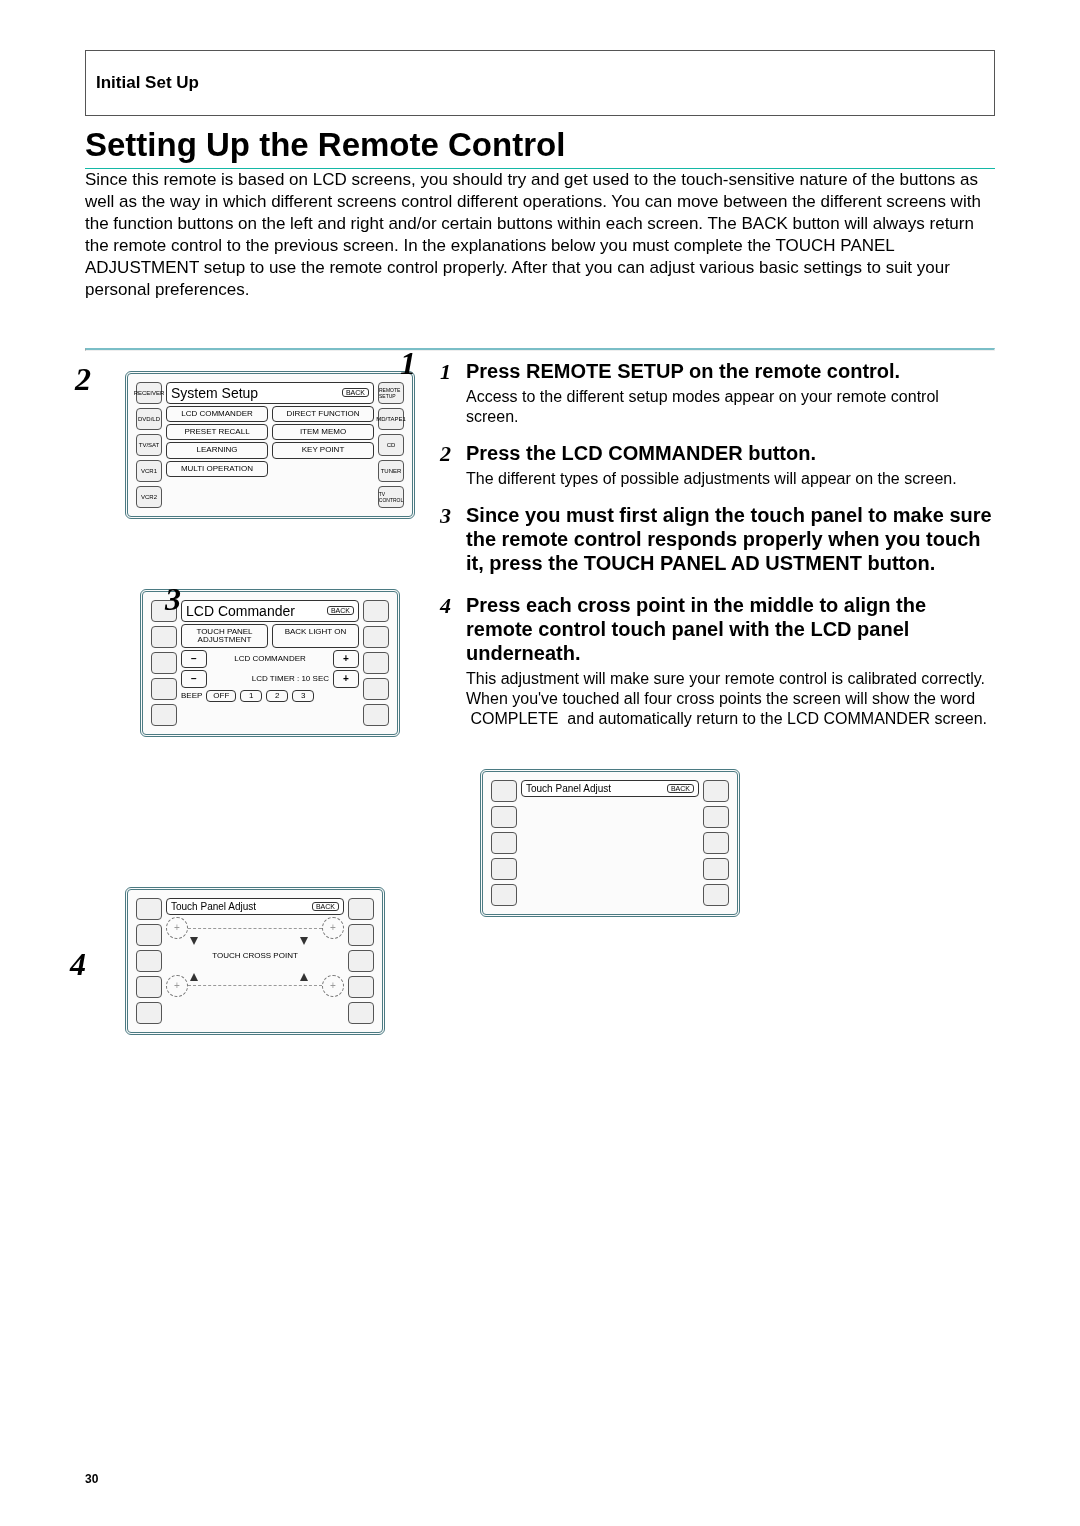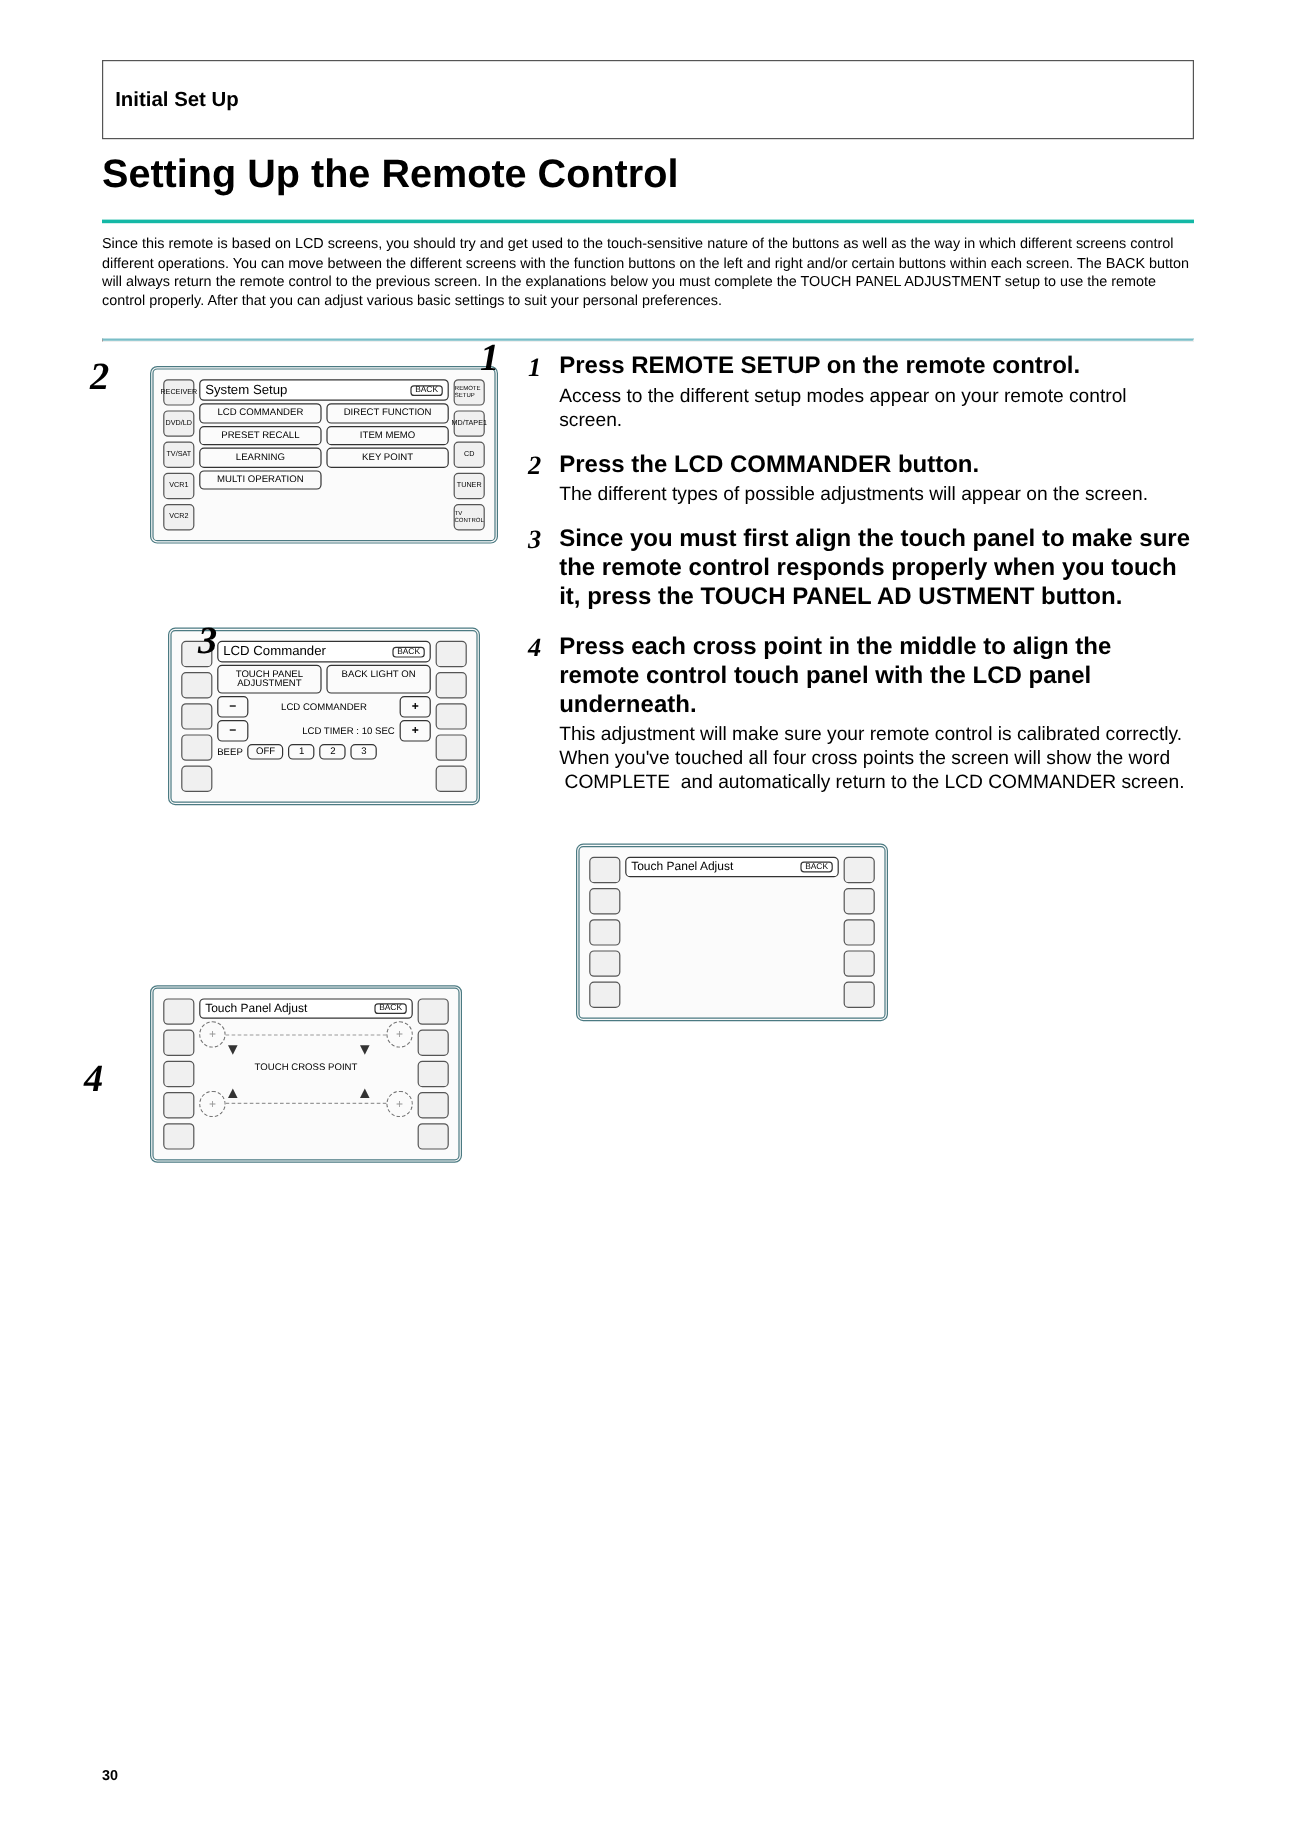--- a/index.html
+++ b/index.html
@@ -19,28 +19,27 @@
   .section-box {
     border: 1px solid #555;
     padding: 22px 10px;
     font-weight: bold;
     font-size: 17px;
     margin-bottom: 10px;
   }
   .title {
     font-size: 33px;
     font-weight: bold;
-    border-bottom: 3px solid #14b8a6;
-    padding-bottom: 19px;
-    margin-bottom: 10px;
+    border-bottom: 1px solid #14b8a6;
+    padding-bottom: 4px;
   }
   .intro {
-    font-size: 12px;
+    font-size: 17px;
     line-height: 1.3;
-    margin-bottom: 24px;
+    margin-bottom: 46px;
   }
   .divider {
     border-top: 2px solid #7abec7;
     margin: 0;
   }
   .content {
     display: flex;
   }
   .left-col {
     width: 355px;
@@ -68,21 +67,21 @@
     height: 22px;
     border: 1px solid #555;
     border-radius: 4px;
     margin: 2px 2px;
     display:flex;align-items:center;justify-content:center;
     font-size: 6px;
     background:#f0f0f0;
   }
   .center-col { flex:1; display:flex; flex-direction:column; gap:2px; padding:2px;}
   .title-bar { border:1px solid #333; border-radius:4px; padding:2px 4px; display:flex; align-items:center; justify-content:space-between; background:#fff;}
-  .title-bar-main { font-size:11px; }
+  .title-bar-main { font-size:14px; }
   .back-pill { border:1px solid #333; border-radius:3px; font-size:7px; padding:0 3px; }
   .btn-row { display:flex; gap:4px; }
   .btn-row .cell { flex:1; border:1px solid #333; border-radius:4px; font-size:8px; text-align:center; padding:3px 2px; line-height:1.05;}
   .minus, .plus {
     width: 26px; height:18px; border:1px solid #333; border-radius:4px;
     display:inline-flex; align-items:center; justify-content:center; font-weight:bold;
   }
   .small-label { font-size:8px; }
 
   

